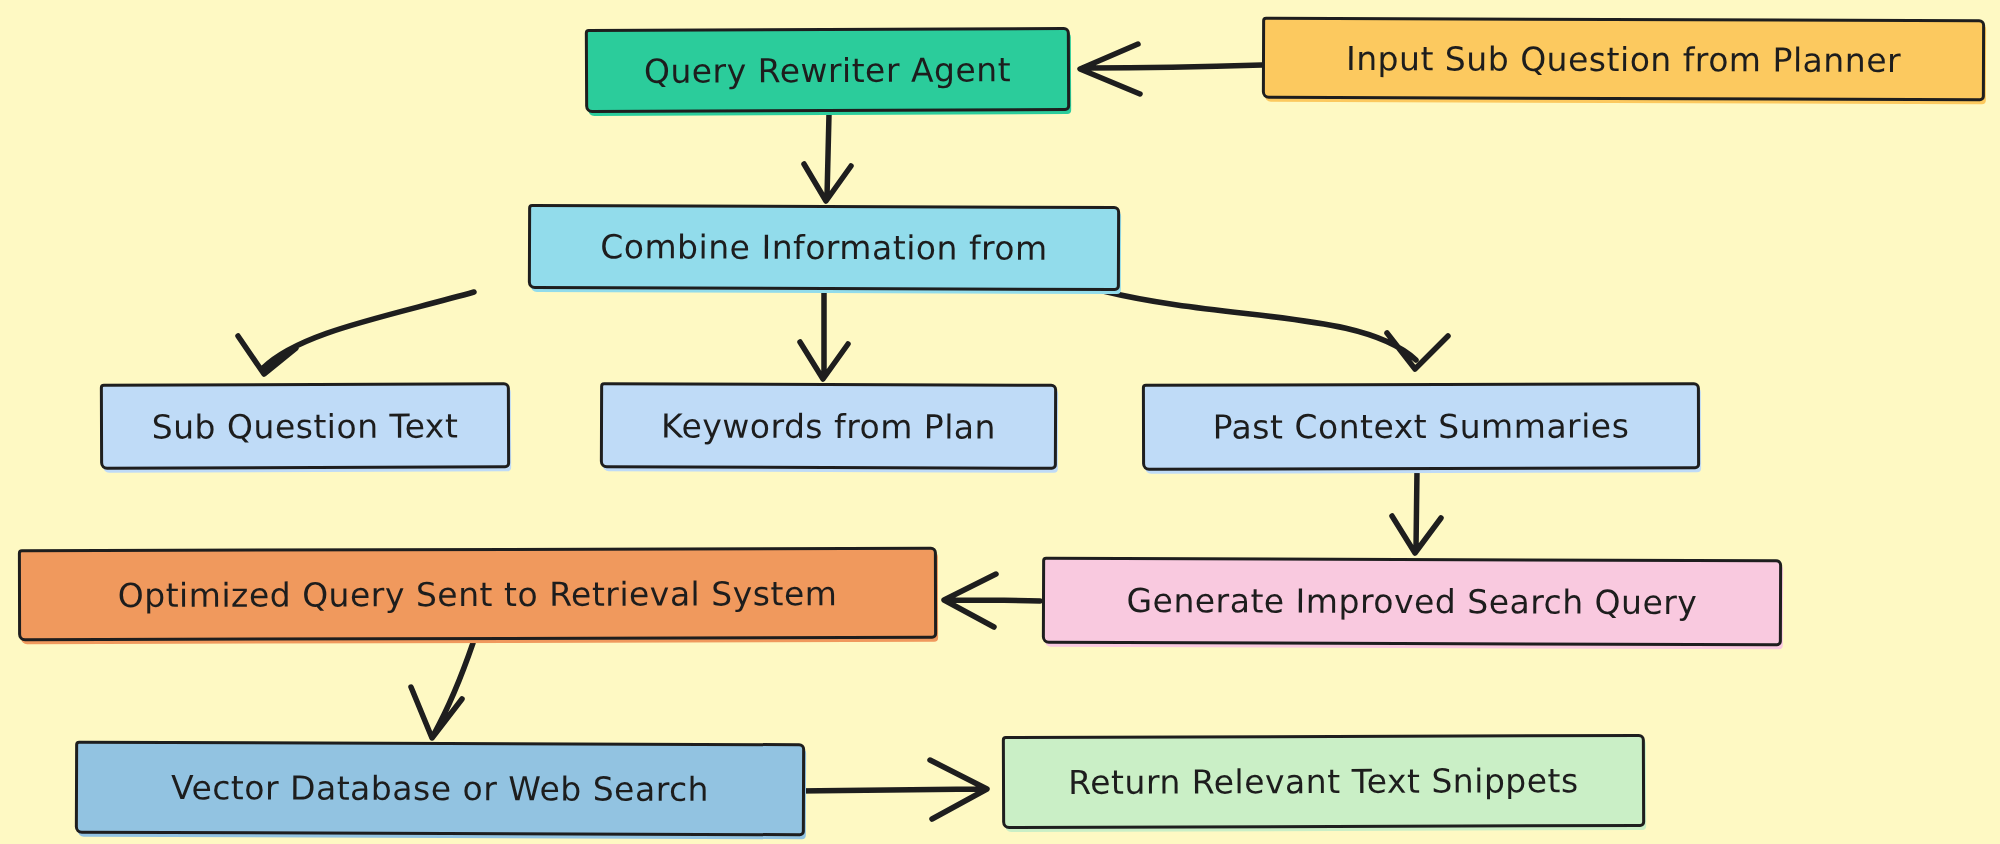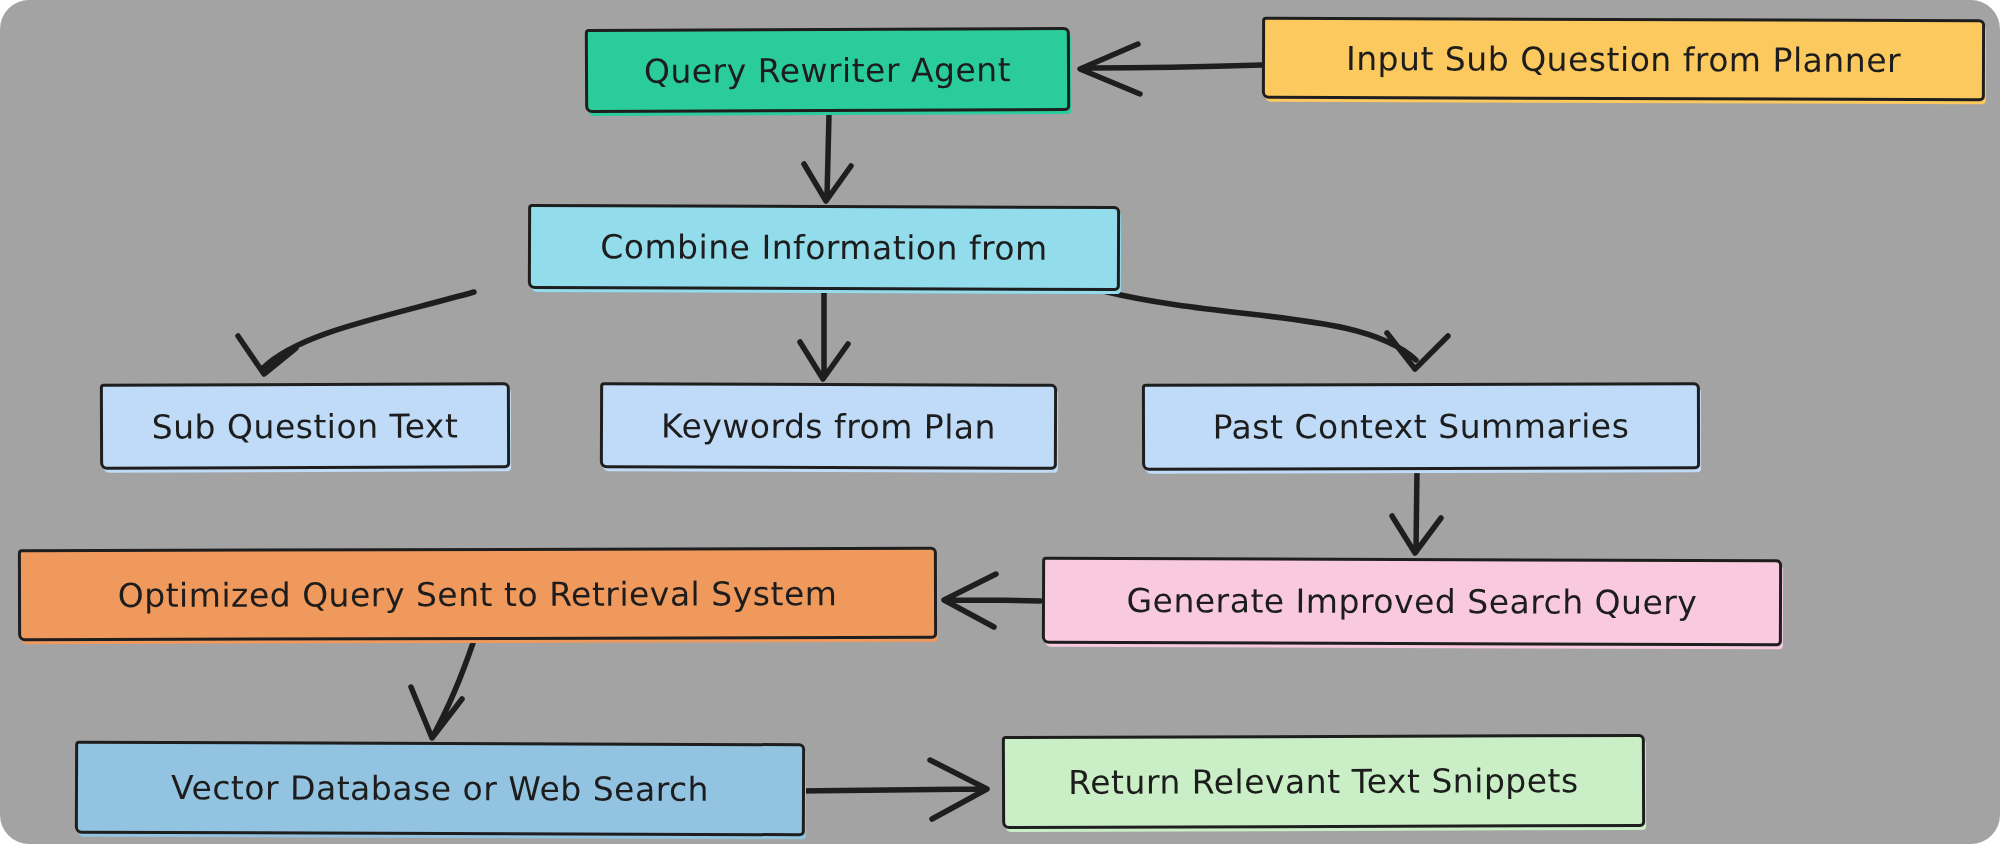--- a/index.html
+++ b/index.html
@@ -1,23 +1,22 @@
 <!DOCTYPE html>
 <html><head>
 <meta charset="utf-8">
 <style>
   html, body { margin: 0; padding: 0; background: #ffffff; }
   .canvas {
     position: relative;
     width: 2000px;
     height: 844px;
-    background: #a3a3a3;
+    background: #fef9c3;
     overflow: hidden;
     font-family: "DejaVu Sans", "Liberation Sans", sans-serif;
-    border-radius: 29px;
   }
   .node {
     position: absolute;
     display: flex;
     align-items: center;
     justify-content: center;
     border: 3.5px solid #1e1e1e;
     border-radius: 4px 6px 5px 7px;
     box-sizing: border-box;
     transform: rotate(var(--rot, 0deg));

